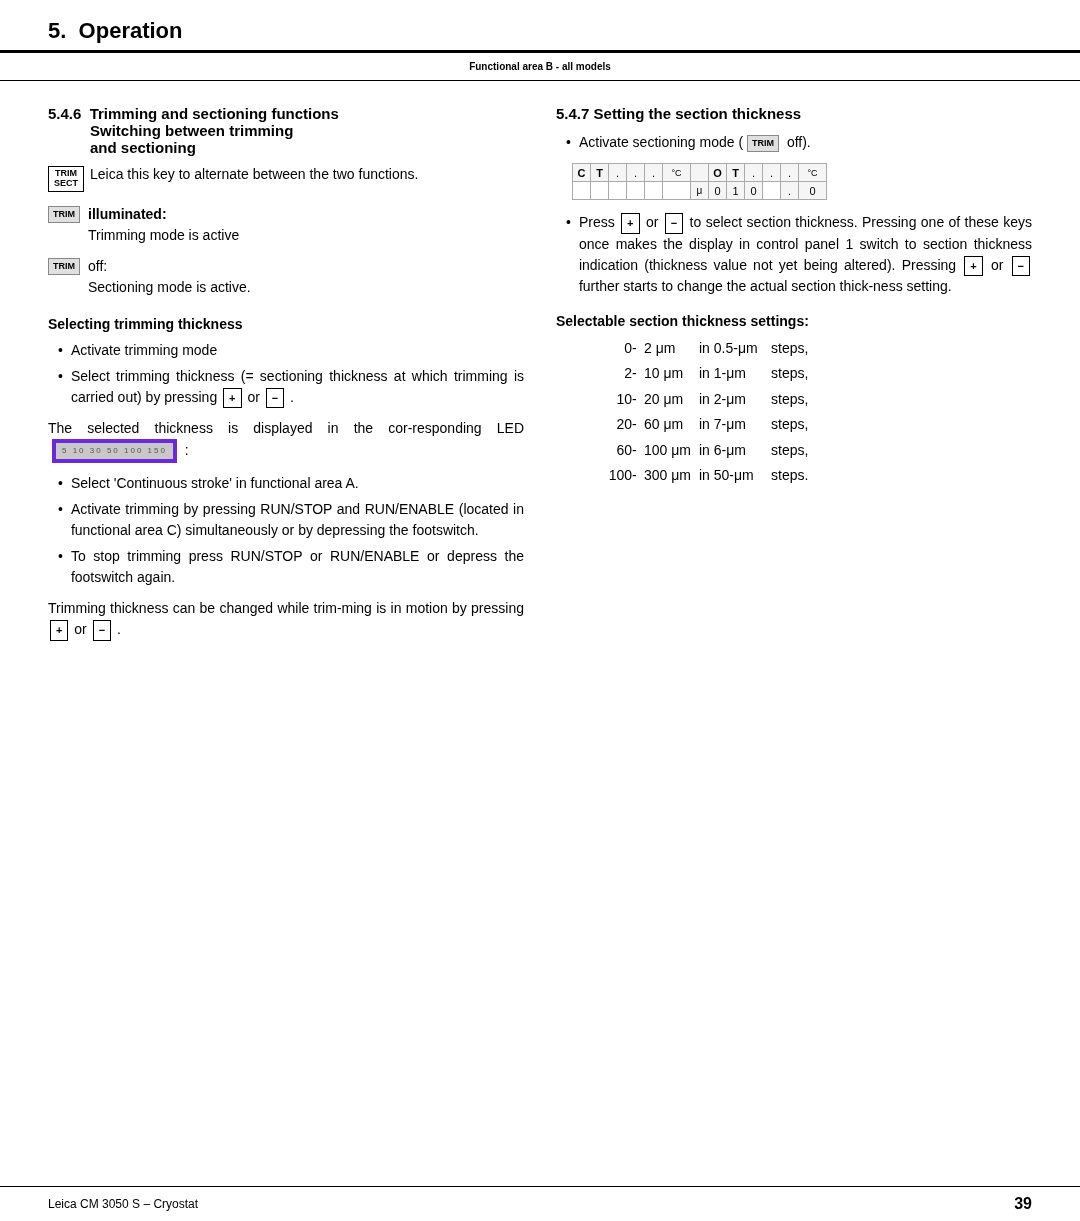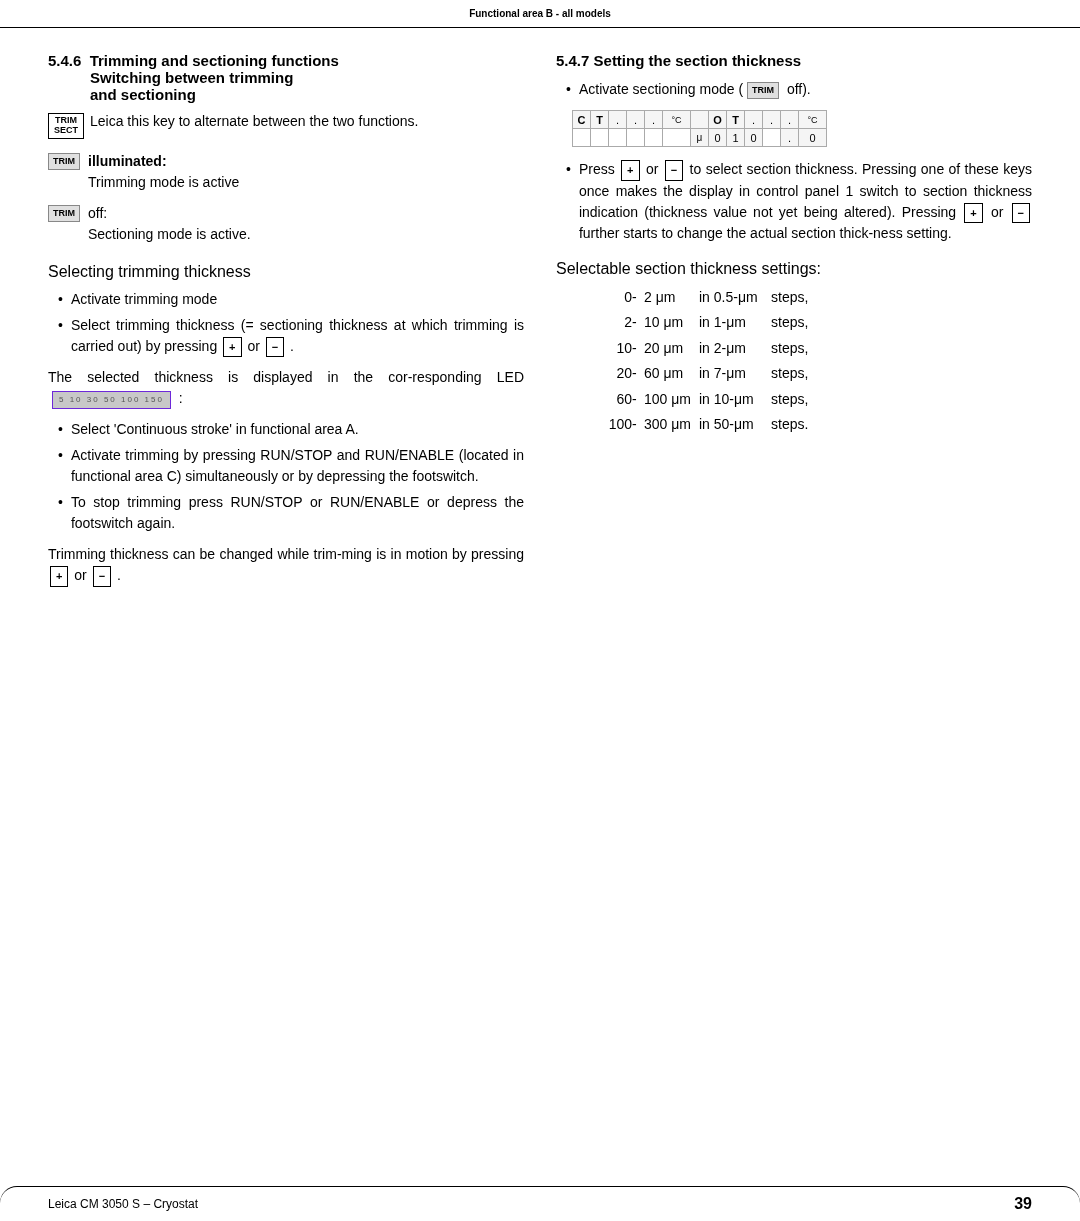--- a/index.html
+++ b/index.html
@@ -55,22 +55,22 @@
       flex: 1;
       max-width: 490px;
     }
 
     .right-col {
       flex: 1;
       max-width: 490px;
     }
 
     .section-subheading {
-      font-size: 16px;
-      font-weight: normal;
+      font-size: 14px;
+      font-weight: bold;
       margin-bottom: 8px;
       margin-top: 16px;
     }
 
     
     .numbered-heading {
       font-size: 15px;
       font-weight: bold;
       margin-bottom: 10px;
     }
@@ -148,21 +148,21 @@
       line-height: 1.5;
       margin-bottom: 10px;
     }
 
     
     .led-bar {
       display: inline-flex;
       align-items: center;
       vertical-align: middle;
       background: #c8c8c8;
-      border: 1px solid #6d28d9;
+      border: 4px solid #6d28d9;
       padding: 2px 6px;
       font-size: 8px;
       color: #555;
       margin: 0 4px;
       letter-spacing: 2px;
     }
 
     
     .thickness-table {
       margin-top: 8px;
@@ -183,21 +183,20 @@
     }
 
     
     .page-footer {
       border-top: 1.5px solid #000;
       padding: 8px 48px;
       display: flex;
       justify-content: space-between;
       align-items: center;
       font-size: 12px;
-      border-radius: 17px;
     }
 
     .page-footer .page-num {
       font-size: 16px;
       font-weight: bold;
     }
 
     .label-line {
       display: flex;
       align-items: flex-start;
@@ -211,20 +210,25 @@
     }
     .label-line .label-text {
       flex: 1;
     }
   </style>
 </head>
 <body>
 
 <div class="page-container">
 
+  <div class="page-header">
+    <div class="section-title">
+      <span>5.</span>&nbsp;&nbsp;<span>Operation</span>
+    </div>
+  </div>
 
   <div class="functional-area-bar">
     <span>Functional area B - all models</span>
   </div>
 
   <div class="main-content">
 
     <div class="left-col">
 
       <div class="numbered-heading">
@@ -402,21 +406,21 @@
           <span class="num">20</span>
           <span>-</span>
           <span>60 μm</span>
           <span>in 7-μm</span>
           <span>steps,</span>
         </div>
         <div class="thickness-row">
           <span class="num">60</span>
           <span>-</span>
           <span>100 μm</span>
-          <span>in 10-μm</span>
+          <span>in 6-μm</span>
           <span>steps,</span>
         </div>
         <div class="thickness-row">
           <span class="num">100</span>
           <span>-</span>
           <span>300 μm</span>
           <span>in 50-μm</span>
           <span>steps.</span>
         </div>
       </div>

